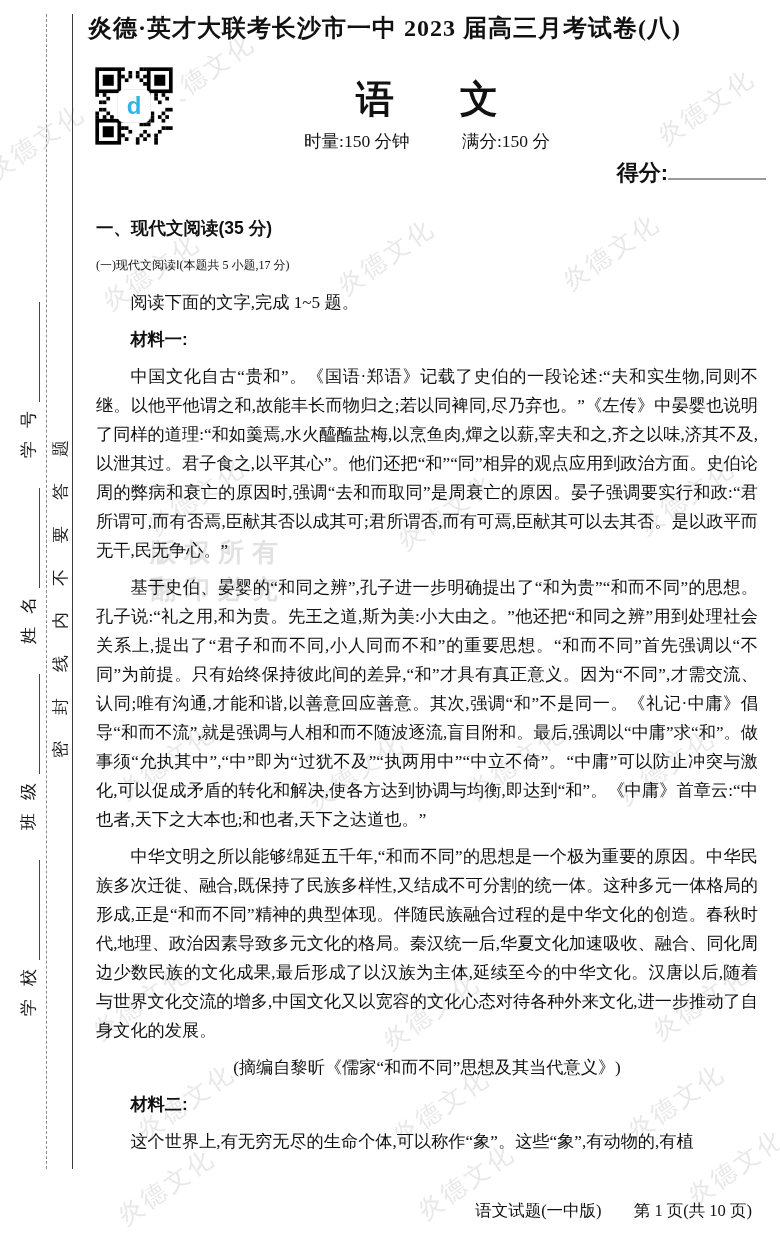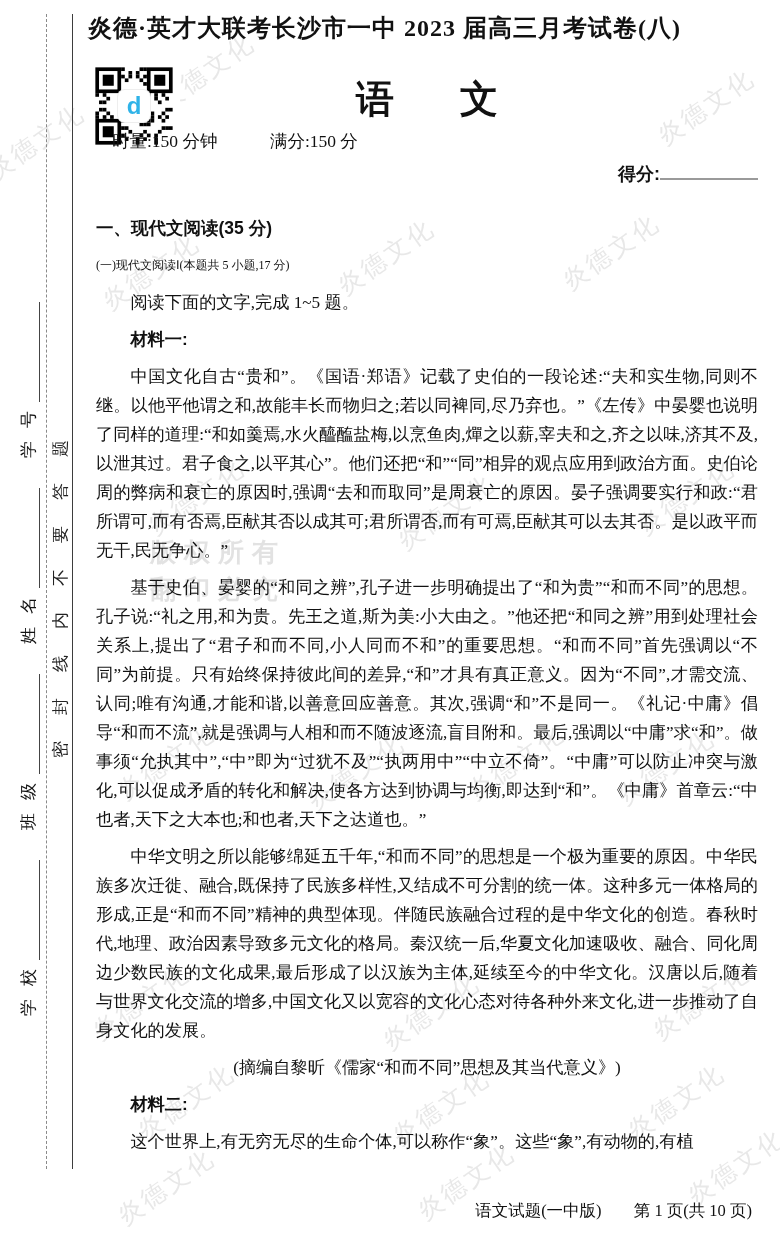--- a/index.html
+++ b/index.html
@@ -31,23 +31,23 @@
   .qr svg{display:block;width:92px;height:92px;}
   .qr-logo{
     position:absolute;left:30px;top:30px;width:32px;height:32px;background:#fff;border-radius:7px;
     box-shadow:0 0 0 1px #eee;display:flex;align-items:center;justify-content:center;
     font-family:"Liberation Sans",sans-serif;font-weight:700;font-size:24px;line-height:1;
   }
   
   .head{position:absolute;left:88px;width:678px;top:0;}
   .exam-title{position:absolute;left:0;right:0;top:12px;font-size:24px;font-weight:700;letter-spacing:1px;white-space:nowrap;}
   .subject{position:absolute;left:0;right:0;top:74px;text-align:center;font-size:38px;font-weight:700;letter-spacing:66px;padding-left:66px;}
-  .meta{position:absolute;left:0;right:0;top:129px;font-size:17.5px;}
+  .meta{position:absolute;left:0;right:0;top:129px;text-align:center;font-size:17.5px;}
   .meta span{margin:0 24px;}
-  .score-row{position:absolute;right:8px;top:158px;font-size:18px;text-align:right;}
+  .score-row{position:absolute;right:0;top:158px;font-size:22px;text-align:right;}
   .score-label{font-family:"Liberation Sans",sans-serif;font-weight:700;}
   .score-blank{display:inline-block;width:98px;height:20px;border-bottom:2px solid #9a9a9a;}
   
   .content{
     position:absolute;left:88px;width:678px;top:206px;height:992px;overflow:hidden;
     font-size:17.2px;line-height:29px;text-align:justify;
   }
   .content p{margin:8px;}
   .h-section{font-family:"Liberation Sans",sans-serif;font-weight:700;font-size:17.5px;}
   .h-sub{font-size:12px;}

